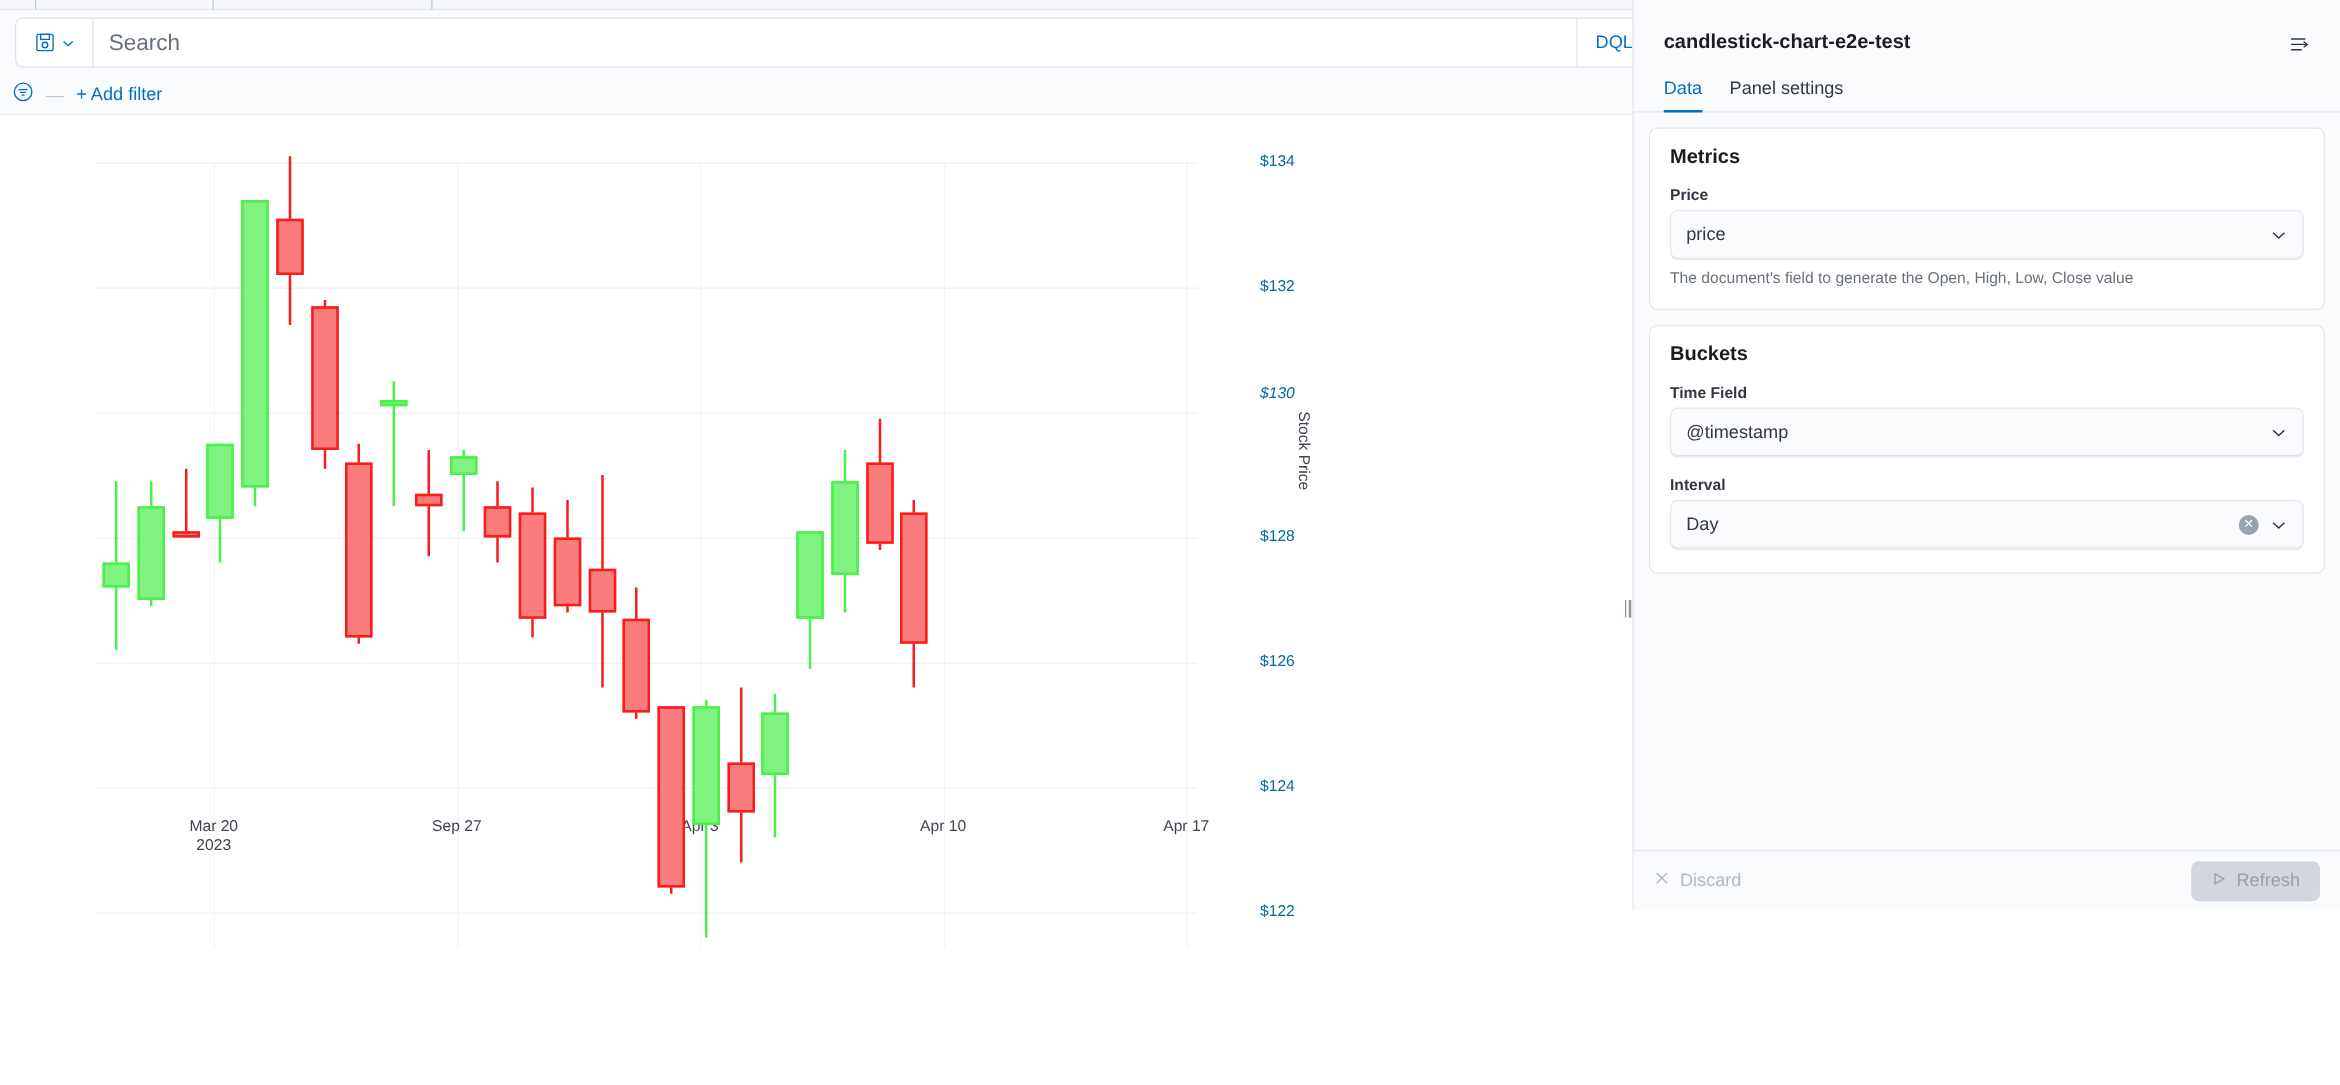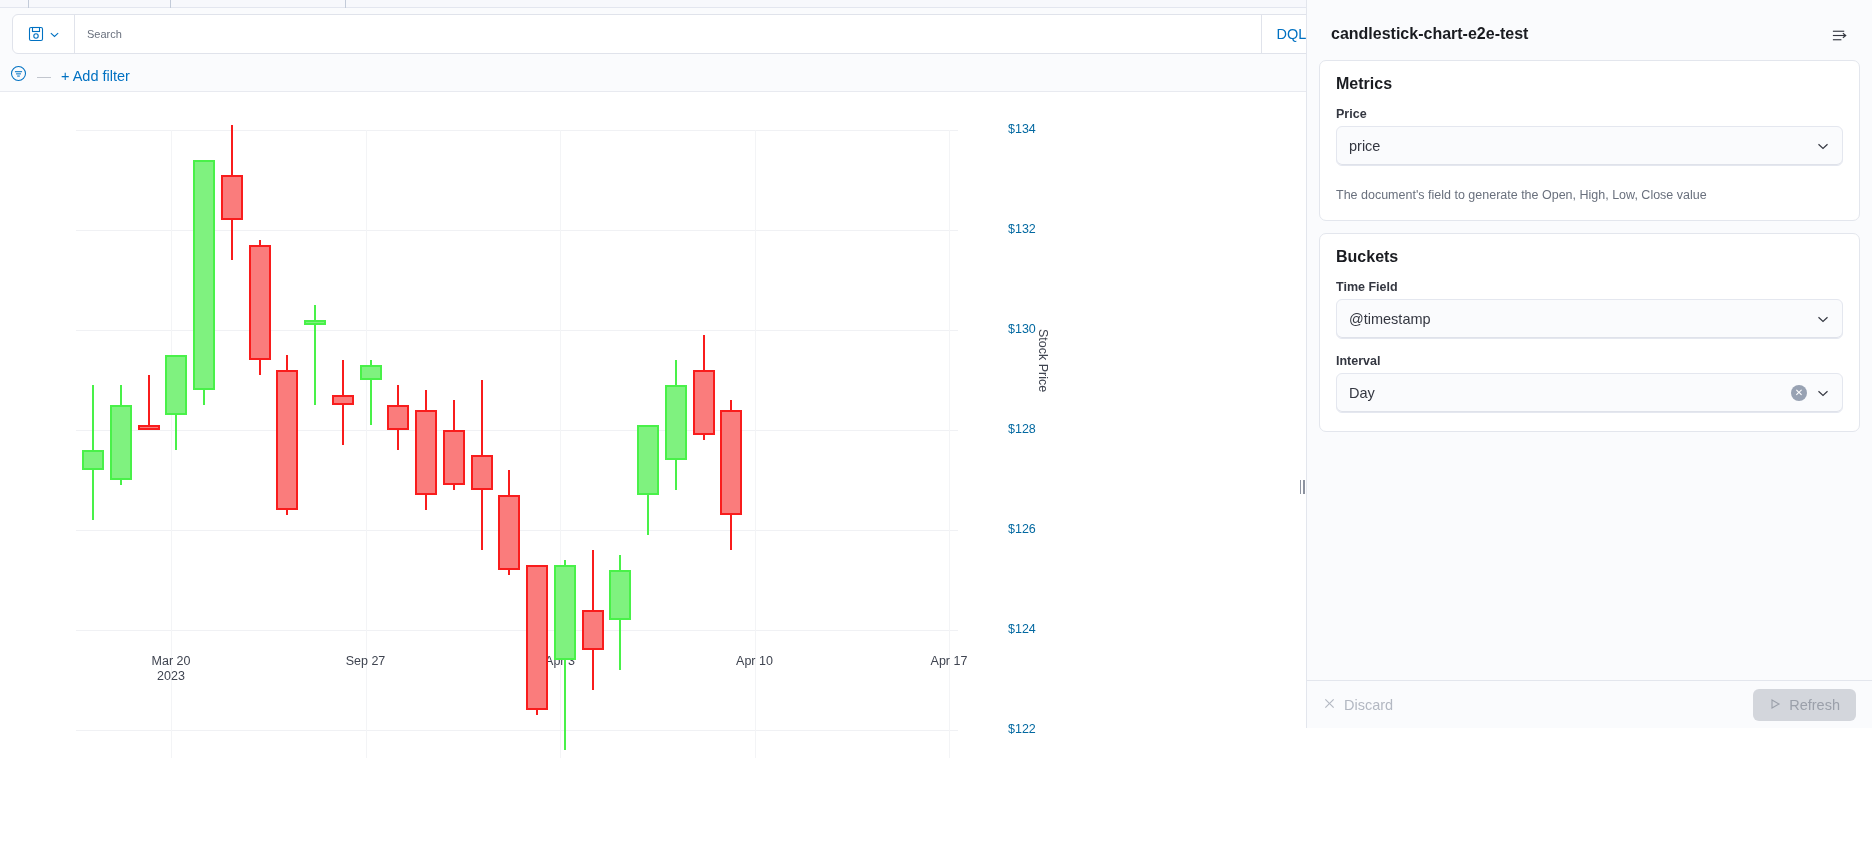--- a/index.html
+++ b/index.html
@@ -34,21 +34,21 @@
     border-radius:6px;
     overflow:hidden;
   }
   .saved-query-btn {
     width:62px; height:38px; display:flex; align-items:center; justify-content:center;
     gap:5px; border-right:1px solid #e0e3eb; cursor:pointer; flex:none;
   }
   .saved-query-btn svg { display:block; }
   .search-input {
     flex:1; border:none; outline:none; height:38px;
-    font-size:11px; color:#4d7c0f; padding:0 12px;
+    font-size:18px; color:#4d7c0f; padding:0 12px;
     background:transparent; font-family:"Liberation Sans", sans-serif;
   }
   .search-input::placeholder { color:#69707d; }
   .dql-badge {
     color:#0071c2; font-size:14.5px; padding:0 14px; cursor:pointer;
     border-left:1px solid #e0e3eb; height:38px; display:flex; align-items:center;
   }
   .datepicker {
     margin-left:-1px; height:40px;
     display:flex; align-items:center;
@@ -146,21 +146,21 @@
     font-size:14.5px; color:#343741; cursor:pointer;
     box-shadow: inset 0 -1px 0 0 #dfe2ea;
   }
   .combo .val { flex:1; }
   .combo .clear-x {
     width:16px; height:16px; border-radius:50%; background:#98a2b3;
     color:#fff; font-size:10px; line-height:16px; text-align:center; margin-right:9px;
     cursor:pointer; font-family:"Liberation Sans", sans-serif;
   }
   .chev { width:14px; height:14px; flex:none; }
-  .field-help { font-size:12.5px; color:#69707d; margin-top:22px; }
+  .field-help { font-size:12.5px; color:#69707d; margin-top:7px; }
   .field-group { margin-bottom:15px; }
   .field-group:last-child { margin-bottom:0; }
 
   .sp-footer {
     height:48px; border-top:1px solid #e3e6ed; background:#fafbfd;
     display:flex; align-items:center; justify-content:space-between;
     padding:0 16px;
     gap:33px;
   }
   .discard-btn {
@@ -251,21 +251,21 @@
     <span class="add-filter">+ Add filter</span>
   </div>
 
   <div class="chart-area">
     <div class="plot" id="plot">
         <div class="gridline" style="left: 76px; width: 882px; top: 38px;"></div>
         <div class="ytick" style="left: 1008px; top: 30px;">$134</div>
         <div class="gridline" style="left: 76px; width: 882px; top: 138px;"></div>
         <div class="ytick" style="left: 1008px; top: 130px;">$132</div>
         <div class="gridline" style="left: 76px; width: 882px; top: 238px;"></div>
-        <div class="ytick" style="left: 1008px; top: 230px;">$130</div>
+        <div class="ytick" style="left: 1008px; top: 215px; font-style: italic;">$130</div>
         <div class="gridline" style="left: 76px; width: 882px; top: 338px;"></div>
         <div class="ytick" style="left: 1008px; top: 330px;">$128</div>
         <div class="gridline" style="left: 76px; width: 882px; top: 438px;"></div>
         <div class="ytick" style="left: 1008px; top: 430px;">$126</div>
         <div class="gridline" style="left: 76px; width: 882px; top: 538px;"></div>
         <div class="ytick" style="left: 1008px; top: 530px;">$124</div>
         <div class="gridline" style="left: 76px; width: 882px; top: 638px;"></div>
         <div class="ytick" style="left: 1008px; top: 630px;">$122</div>
         <div class="vgridline" style="left: 171px; top: 38px; height: 628px;"></div>
         <div class="xtick" style="left: 171px; top: 562px;">
@@ -351,20 +351,24 @@
       <div class="sp-collapse">
         <svg width="17" height="17" viewBox="0 0 18 18" fill="none" stroke="#343741" stroke-width="1.2">
           <line x1="2" y1="4.5" x2="14" y2="4.5"></line>
           <line x1="2" y1="9" x2="15.5" y2="9"></line>
           <line x1="2" y1="13.5" x2="11" y2="13.5"></line>
           <polyline points="12.6,6.6 15.6,9 12.6,11.4"></polyline>
         </svg>
       </div>
     </div>
 
+    <div class="sp-tabs">
+      <div class="sp-tab active">Data</div>
+      <div class="sp-tab">Panel settings</div>
+    </div>
 
     <div class="sp-body">
 
       <div class="panel-card">
         <div class="card-title">Metrics</div>
         <div class="field-group">
           <div class="field-label">Price</div>
           <div class="combo">
             <span class="val">price</span>
             <span class="chev">

